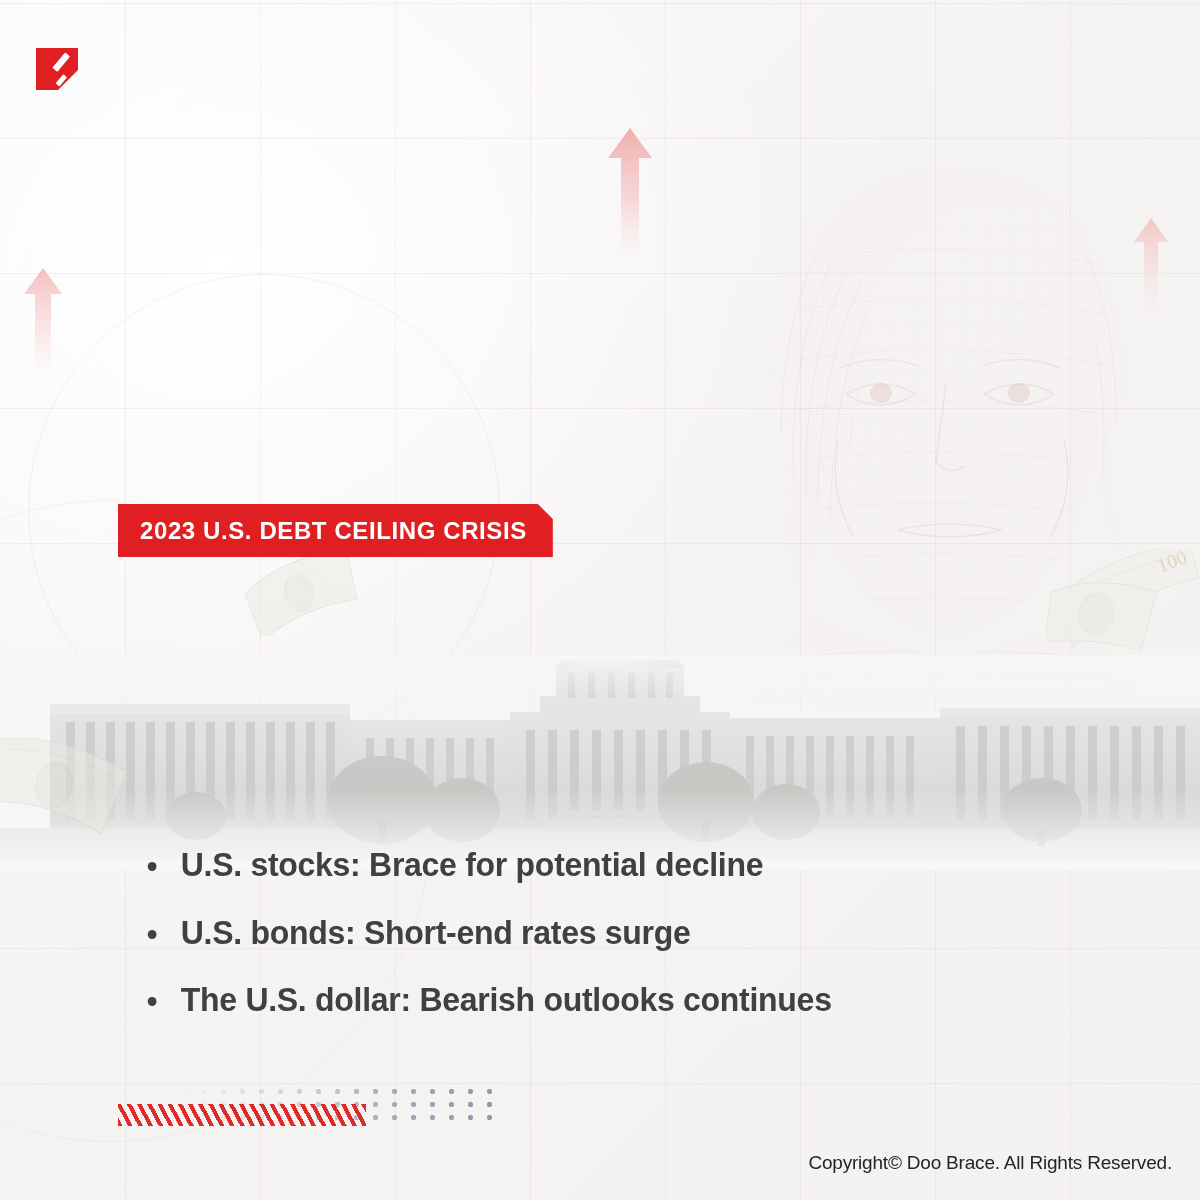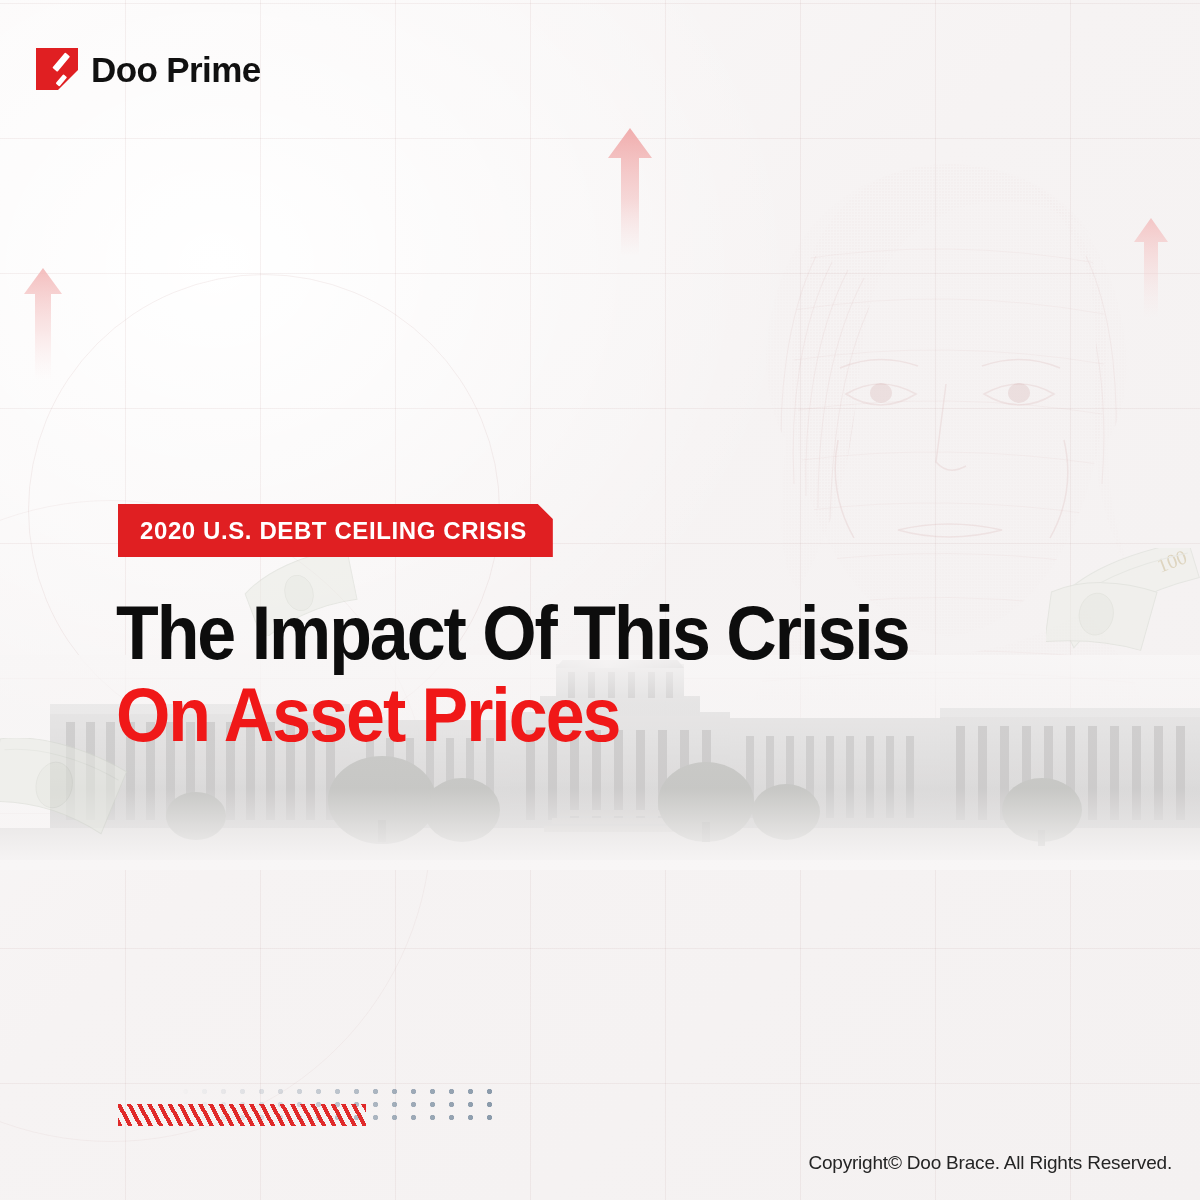--- a/index.html
+++ b/index.html
@@ -521,31 +521,31 @@
       <path d="M16 24 C48 14 92 16 134 30" stroke="#d8dcd3" stroke-width="1" fill="none"></path>
     </g>
   </svg>
 
   <div class="logo">
     <svg class="logo-mark" viewBox="0 0 42 42">
       <path d="M0 0 H42 V22 L22 42 H0 Z" fill="#e01f22"></path>
       <rect x="22" y="4" width="6.5" height="20" rx="1" fill="#ffffff" transform="rotate(40 25 14)"></rect>
       <rect x="23" y="26" width="5" height="12" rx="1" fill="#ffffff" transform="rotate(40 25 32)"></rect>
     </svg>
-    <div class="logo-text">Doo Prime</div>
   </div>
 
   <div class="badge">
-    <span class="badge-text">2020 U.S. DEBT CEILING CRISIS</span>
+    <span class="badge-text">2023 U.S. DEBT CEILING CRISIS</span>
   </div>
 
-  <div class="headline">
-    <div class="headline-line dark">The Impact Of This Crisis</div>
-    <div class="headline-line red">On Asset Prices</div>
-  </div>
-
+
+  <ul class="bullets">
+    <li>U.S. stocks: Brace for potential decline</li>
+    <li>U.S. bonds: Short-end rates surge</li>
+    <li>The U.S. dollar: Bearish outlooks continues</li>
+  </ul>
 
   <div class="deco-dots"></div>
   <div class="deco-stripes"></div>
 
   <div class="copyright">Copyright© Doo Brace. All Rights Reserved.</div>
 
 </div>
 
 </body></html>

